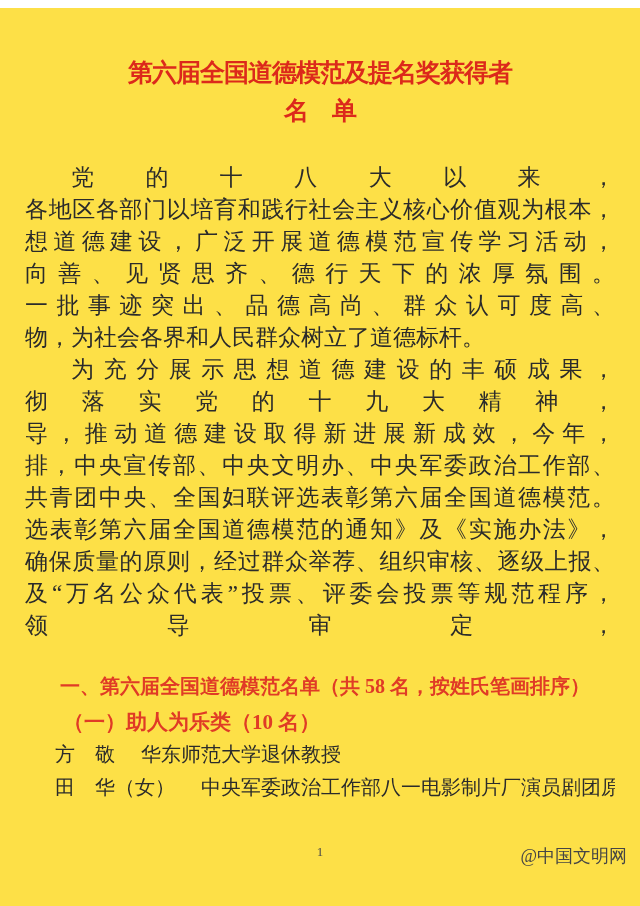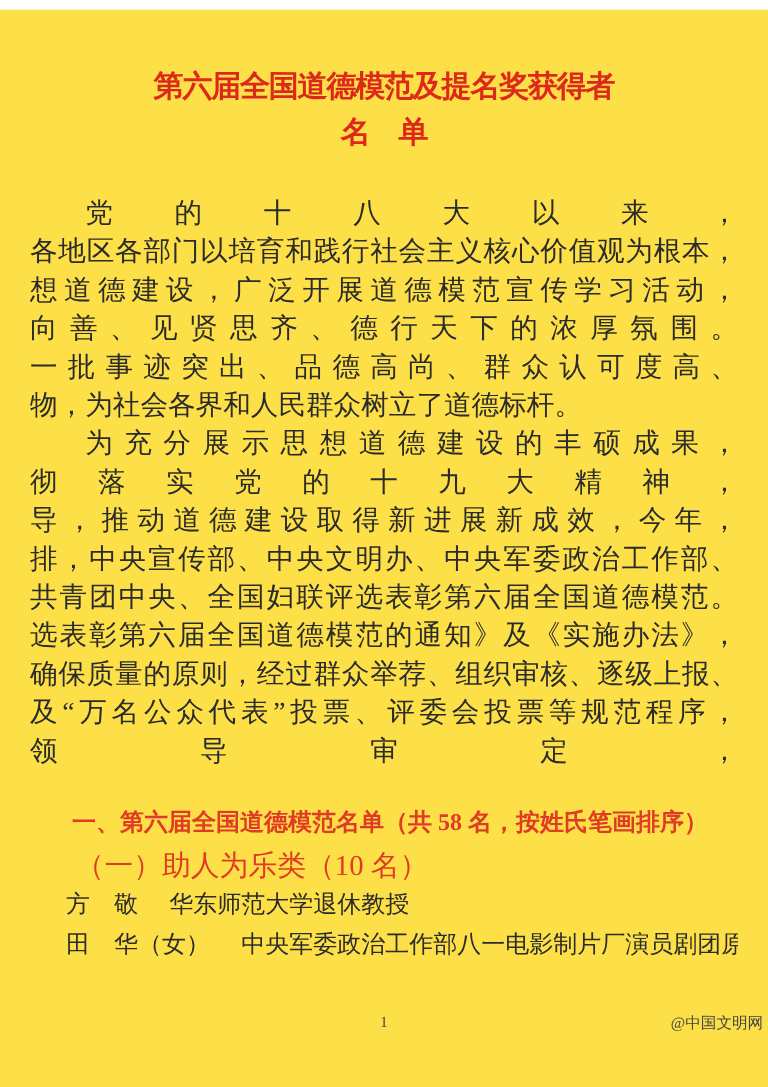--- a/index.html
+++ b/index.html
@@ -48,22 +48,22 @@
   .section-heading-1 {
     margin: 28px 0 0 35px;
     color: #e03b26;
     font-weight: bold;
     font-size: 20px;
     line-height: 32px;
   }
   .section-heading-2 {
     margin: 4px 0 0 38px;
     color: #e03b26;
-    font-weight: normal;
-    font-size: 24px;
+    font-weight: bold;
+    font-size: 21px;
     line-height: 32px;
   }
   .laureate-row {
     margin-left: 30px;
     font-size: 20px;
     line-height: 33px;
     height: 33px;
     overflow: hidden;
     white-space: nowrap;
     color: #2b2b2b;
@@ -78,23 +78,23 @@
     position: absolute;
     left: 0;
     right: 0;
     top: 836px;
     text-align: center;
     font-size: 13px;
     color: #4a4a4a;
   }
   .watermark {
     position: absolute;
-    right: 4px;
+    right: 13px;
     top: 836px;
-    font-size: 13px;
+    font-size: 18px;
     color: #454545;
   }
 </style>
 </head>
 <body>
 
 <div class="page">
 
   <div class="doc-title">
     <div>第六届全国道德模范及提名奖获得者</div>

